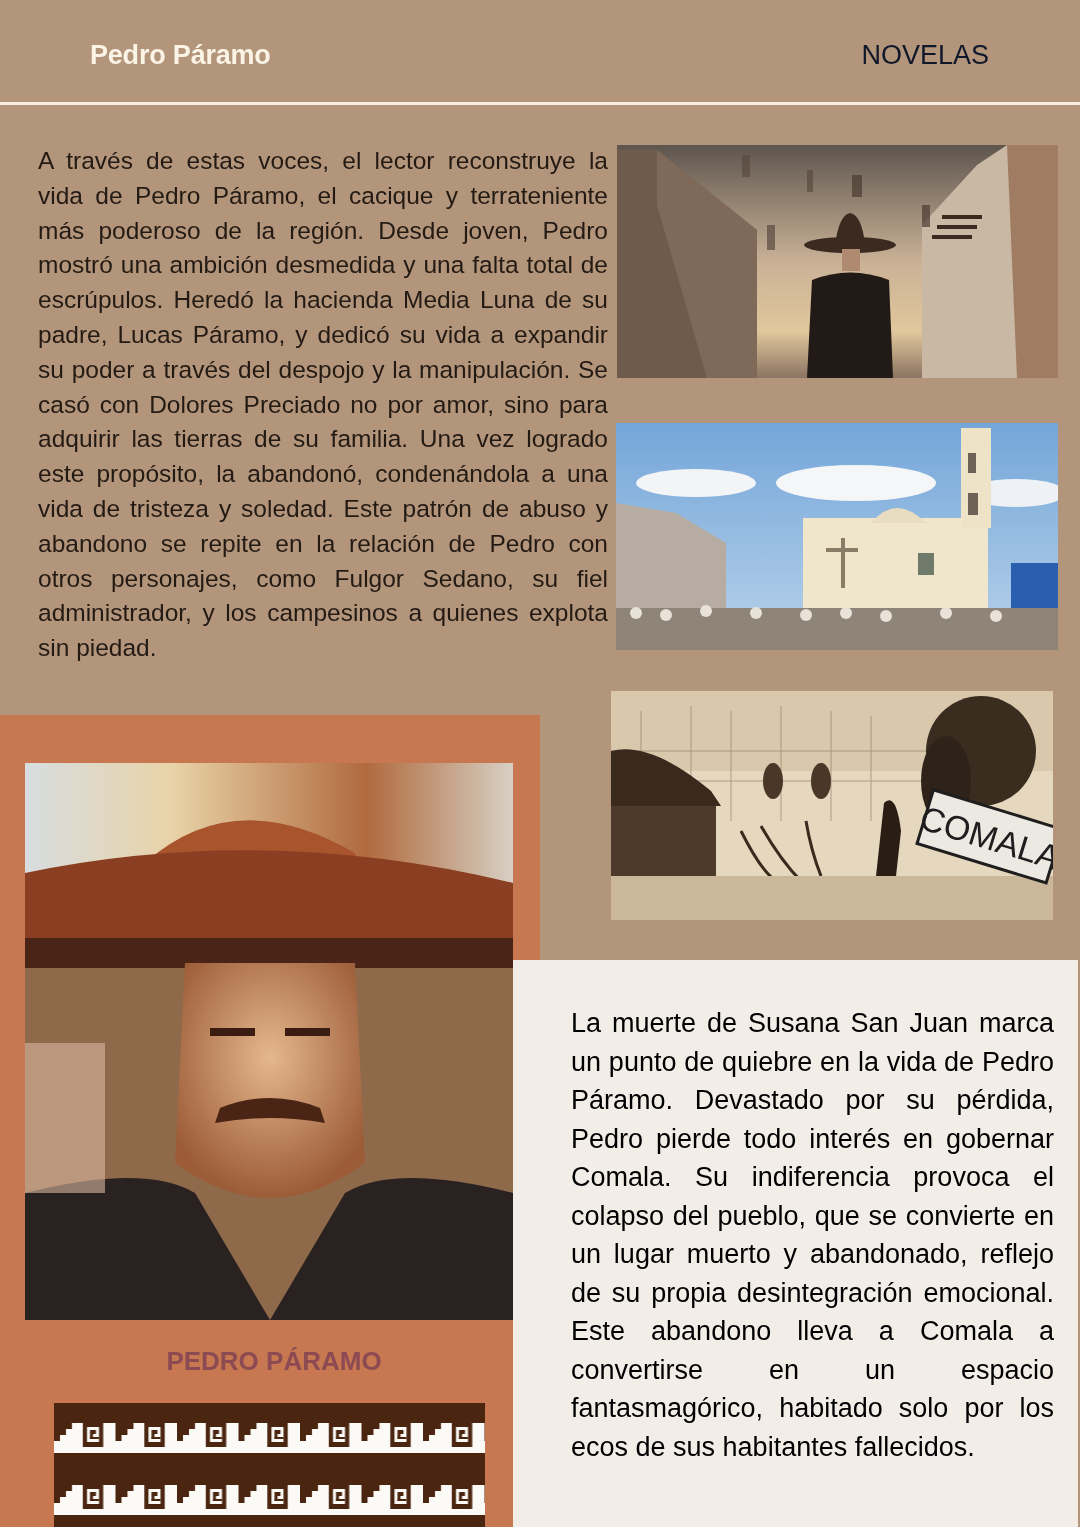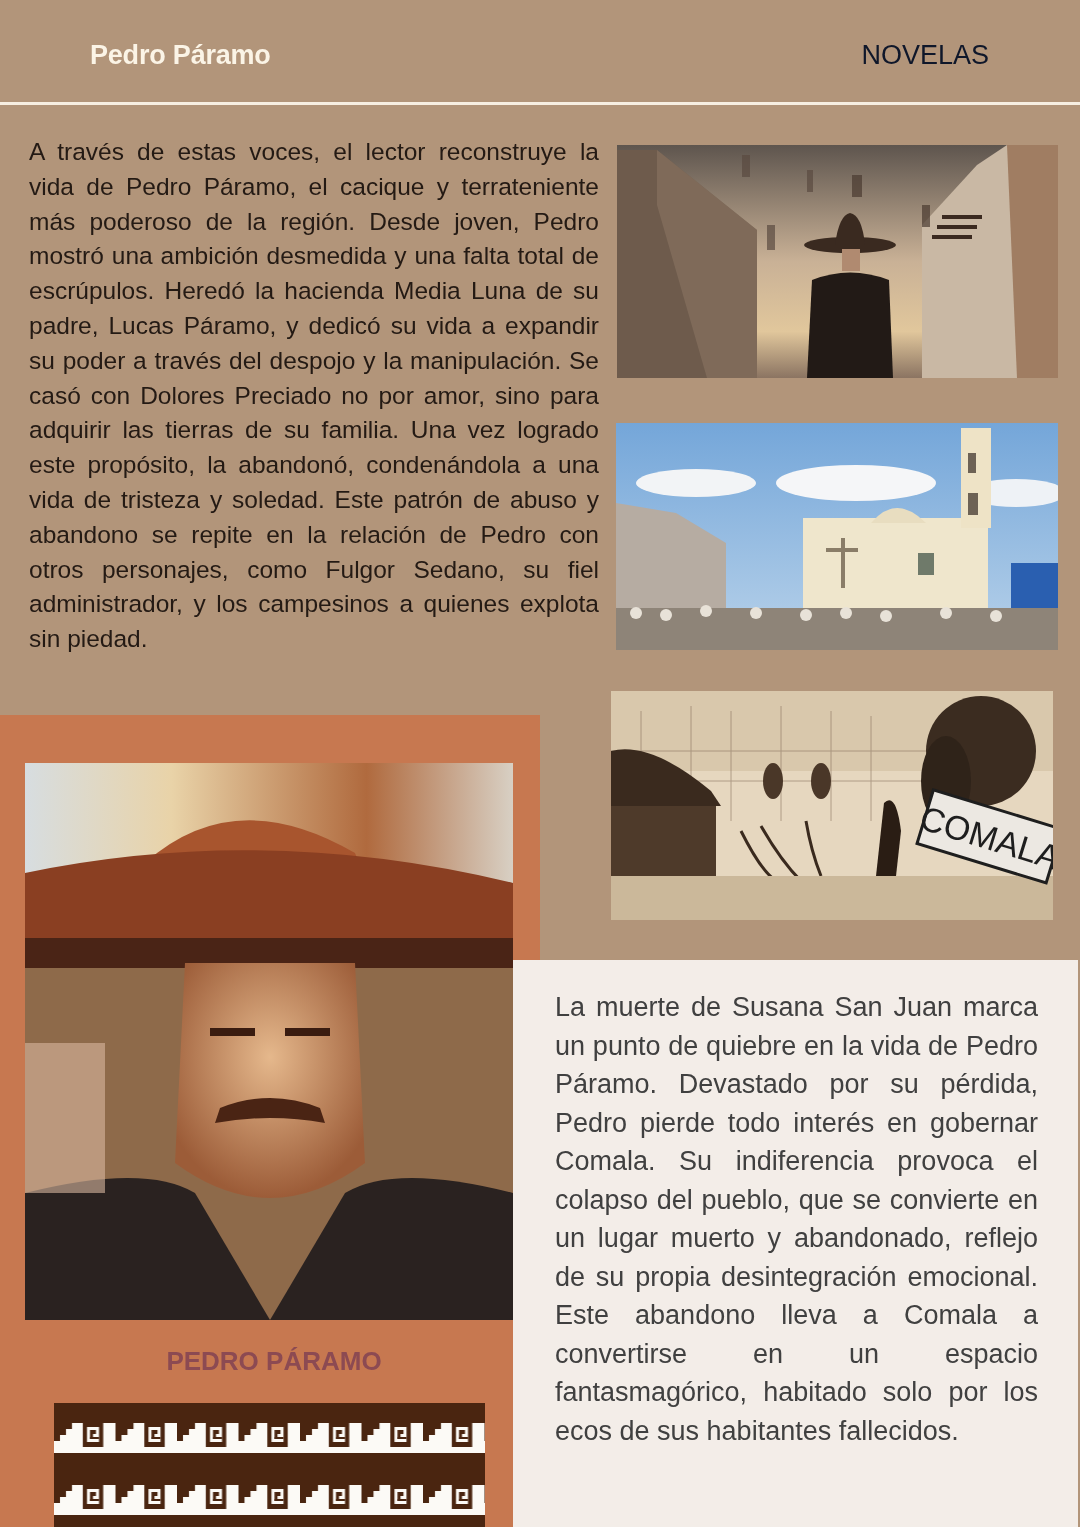--- a/index.html
+++ b/index.html
@@ -18,21 +18,21 @@
       position: absolute; right: 91px; top: 40px;
       font-size: 27px; color: #0f172a;
     }
     .header-rule {
       position: absolute; left: 0; top: 102px; width: 1080px; height: 3px;
       background: #f7efe2;
     }
     .intro-text {
       position: absolute; left: 25px; top: 131px; width: 570px;
       font-size: 24.5px; line-height: 34.8px; color: #241a14;
-      text-align: justify; margin: 4px;
+      text-align: justify; margin: 13px;
     }
     .photo {
       position: absolute; overflow: hidden;
     }
     .photo svg { display: block; width: 100%; height: 100%; }
     .portrait-panel {
       position: absolute; left: 0; top: 715px; width: 540px; height: 812px;
       background: #c77850;
     }
     .portrait {
@@ -46,22 +46,22 @@
       position: absolute; left: 54px; top: 1403px; width: 431px; height: 124px;
       background: #4a2510; overflow: hidden;
     }
     .greca svg { display: block; }
     .text-panel {
       position: absolute; left: 513px; top: 960px; width: 565px; height: 567px;
       background: #f3ede8;
     }
     .closing-text {
       position: absolute; left: 555px; top: 988px; width: 483px;
-      font-size: 27px; line-height: 38.5px; color: #404040;
-      text-align: justify; margin: 0;
+      font-size: 27px; line-height: 38.5px; color: #000000;
+      text-align: justify; margin: 16px;
     }
   </style>
 </head>
 <body>
 
 <div class="header-title">Pedro Páramo</div>
 <div class="header-category">NOVELAS</div>
 <div class="header-rule"></div>
 
 <p class="intro-text">A través de estas voces, el lector reconstruye la vida de Pedro Páramo, el cacique y terrateniente más poderoso de la región. Desde joven, Pedro mostró una ambición desmedida y una falta total de escrúpulos. Heredó la hacienda Media Luna de su padre, Lucas Páramo, y dedicó su vida a expandir su poder a través del despojo y la manipulación. Se casó con Dolores Preciado no por amor, sino para adquirir las tierras de su familia. Una vez logrado este propósito, la abandonó, condenándola a una vida de tristeza y soledad. Este patrón de abuso y abandono se repite en la relación de Pedro con otros personajes, como Fulgor Sedano, su fiel administrador, y los campesinos a quienes explota sin piedad.</p>

